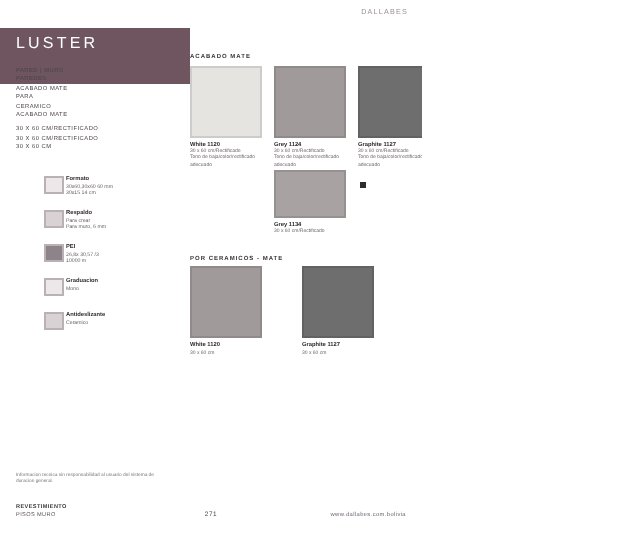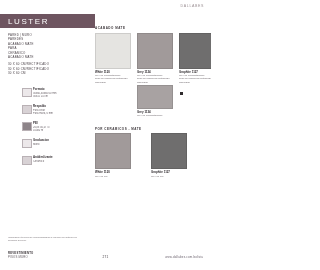--- a/index.html
+++ b/index.html
@@ -19,21 +19,21 @@
     background:#ffffff;
   }
   .brandword{
     position:absolute;top:3.5px;right:7px;
     font-size:3.6px;letter-spacing:.6px;
     color:#9b8f93;text-transform:uppercase;
   }
 
   
   .titleband{
-    position:absolute;top:14px;left:0;width:95px;height:14px;
+    position:absolute;top:14px;left:0;width:95px;height:28px;
     background:#6e5560;
   }
   .titleband .t{
     position:absolute;left:8px;top:2.5px;
     font-size:8px;letter-spacing:1.6px;color:#ffffff;
     font-weight:400;
   }
 
   
   .spec{

